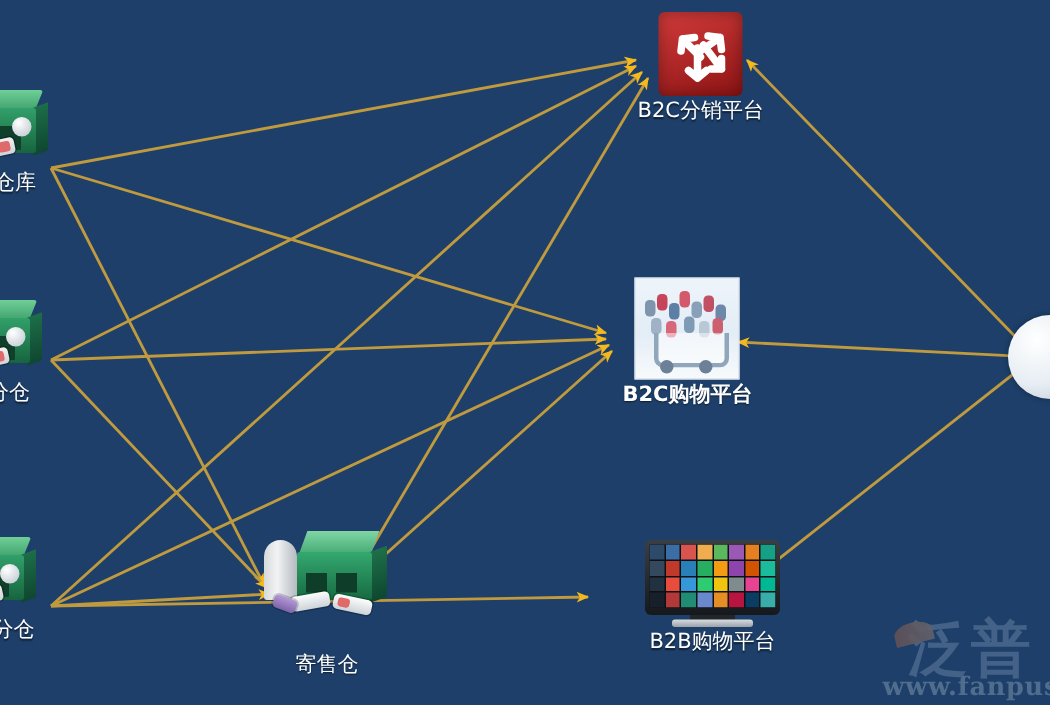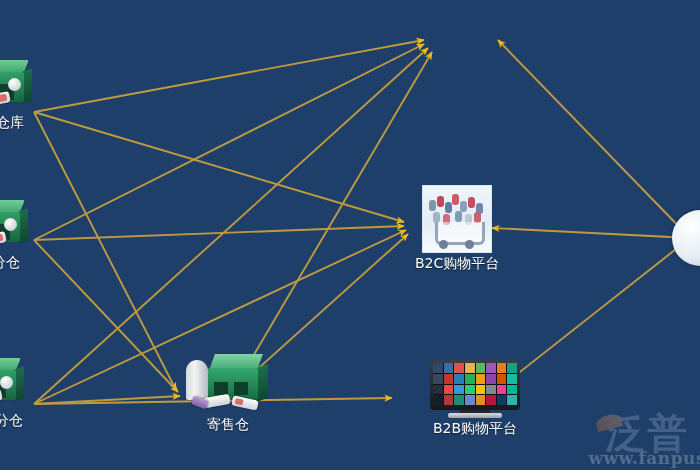--- a/index.html
+++ b/index.html
@@ -180,37 +180,50 @@
       <div class="roof"></div>
         <div class="side"></div>
         <div class="body"></div>
       <div class="door"></div>
         <div class="ball"></div>
         <div class="pkg"></div>
     </div>
     <div class="label">化分仓</div>
   </div>
 
-  <div class="node" style="left:180px;top:352px;">
+  <div class="node" style="left:170px;top:352px;gap:19px;">
     <div class="fac">
       <div class="silo"></div>
         <div class="roof"></div>
         <div class="side"></div>
       <div class="body"></div>
         <div class="w1"></div>
         <div class="w2"></div>
       <div class="it1"></div>
         <div class="it2"></div>
         <div class="it3"></div>
     </div>
     <div class="label">寄售仓</div>
   </div>
 
-
-  <div class="node" style="left:415px;top:185px;">
+  <div class="node" style="left:425px;top:8px;">
+    <div class="redbox">
+      <svg width="56" height="56" viewBox="0 0 56 56" aria-hidden="true">
+        <g fill="#ffffff">
+          <path d="M28 30 L16 18 M16 18 L15 26 M16 18 L24 17" stroke="#fff" stroke-width="5" stroke-linecap="round" stroke-linejoin="round" fill="none"></path>
+          <path d="M28 26 L41 17 M41 17 L33 16 M41 17 L42 25" stroke="#fff" stroke-width="5" stroke-linecap="round" stroke-linejoin="round" fill="none"></path>
+          <path d="M26 24 L26 44 M26 44 L20 39 M26 44 L32 39" stroke="#fff" stroke-width="5" stroke-linecap="round" stroke-linejoin="round" fill="none"></path>
+          <path d="M30 22 L42 38 M42 38 L42 31 M42 38 L35 38" stroke="#fff" stroke-width="5" stroke-linecap="round" stroke-linejoin="round" fill="none"></path>
+        </g>
+      </svg>
+    </div>
+    <div class="label">B2C分销平台</div>
+  </div>
+
+  <div class="node" style="left:415px;top:185px;font-weight:bold;">
     <div class="shopimg">
       <div class="sky"></div>
       <div class="crowd">
         <i style="left:2px;top:8px;background:#7e95ad"></i>
         <i style="left:10px;top:4px;background:#c6455b"></i>
         <i style="left:18px;top:10px;background:#5e7fa5"></i>
         <i style="left:25px;top:2px;background:#d35a6a"></i>
         <i style="left:33px;top:9px;background:#8aa0b8"></i>
         <i style="left:41px;top:5px;background:#c25064"></i>
         <i style="left:49px;top:11px;background:#6d88a8"></i>

